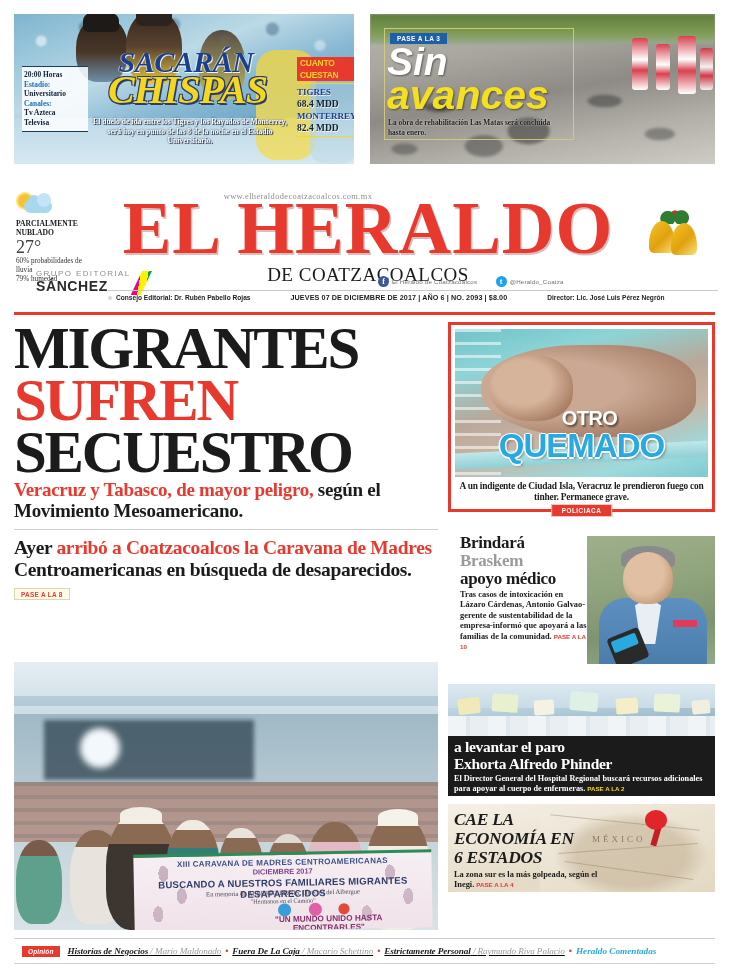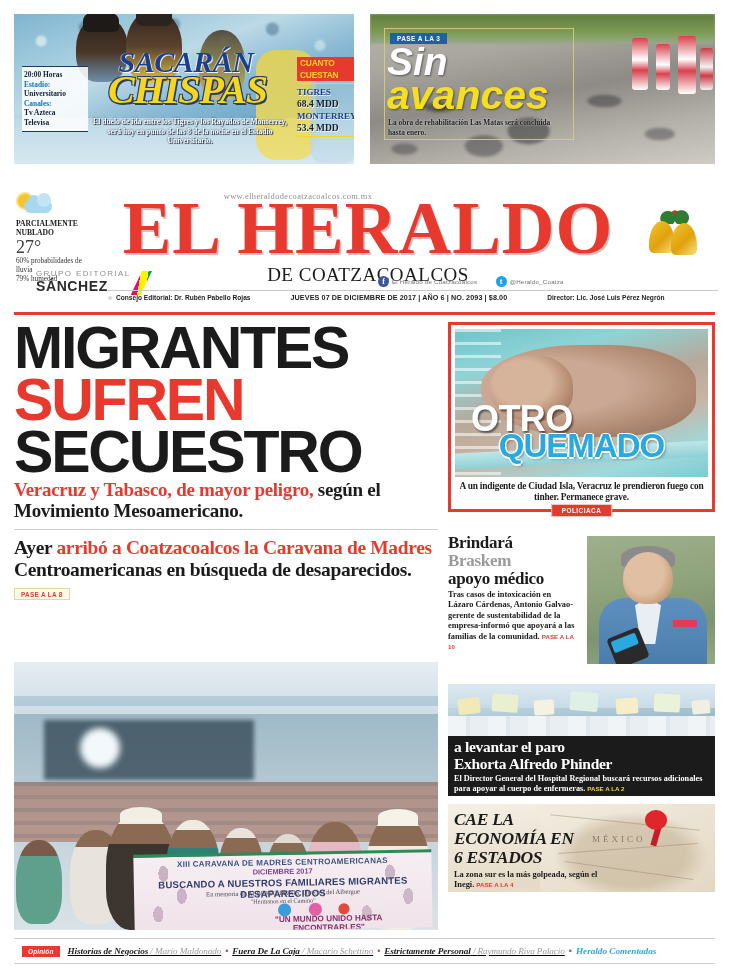--- a/index.html
+++ b/index.html
@@ -191,21 +191,21 @@
   .inforow .dot { width:4px; height:4px; border-radius:50%; background:#d9d9d9; margin-right:4px; }
   .inforow .a { font-size:6.6px; font-weight:bold; color:#1b1b1b; }
   .inforow .b { font-size:7.2px; font-weight:bold; color:#1b1b1b; margin-left:40px; letter-spacing:.1px; }
   .inforow .c { font-size:6.6px; font-weight:bold; color:#1b1b1b; margin-left:40px; }
 
   .redrule { position:absolute; left:14px; top:312px; width:701px; height:3px; background:#e8392e; }
 
   
   .main-left { position:absolute; left:14px; top:322px; width:424px; }
   .h1 {
-    font-family:Liberation Sans, sans-serif; font-weight:bold;
+    font-family:Liberation Serif, serif; font-weight:bold;
     font-size:59px; line-height:52px; letter-spacing:-2.2px; color:#1b1b1b;
   }
   .h1 .red { color:#e8392e; display:block; }
   .h1 .l3 { display:block; }
   .deck {
     margin-top:1px; font-family:"Liberation Serif", serif; font-weight:bold;
     font-size:19px; line-height:21px; letter-spacing:-.3px;
   }
   .deck .r { color:#e8392e; }
   .deck .k { color:#1b1b1b; }
@@ -306,22 +306,22 @@
     position:absolute; left:34px; top:26px; width:84px; height:66px;
     background:radial-gradient(ellipse at 40% 42%, #d6b49c 0 40%, #ab8166 75%, #7d5a45 100%);
     border-radius:50% 46% 42% 50%;
   }
   .qphoto .rail {
     position:absolute; left:0; bottom:14px; width:100%; height:16px;
     background:linear-gradient(180deg,#bfe7ea,#8fd0d6);
     transform:rotate(-3deg);
   }
   .q-otro {
-    position:absolute; left:0; top:76px; width:100%; text-align:left;
-    font-family:"Liberation Sans", sans-serif; font-weight:bold; font-size:36px; line-height:27px;
+    position:absolute; left:0; top:76px; width:100%; text-align:center;
+    font-family:"Liberation Sans", sans-serif; font-weight:bold; font-size:20px; line-height:27px;
     letter-spacing:-.6px; color:#ffffff;
     text-shadow:1.5px 1.5px 2px rgba(0,0,0,.5);
     padding-left:16px;
   }
   .q-quemado {
     position:absolute; left:0; top:100px; width:100%; text-align:center;
     font-family:"Liberation Sans", sans-serif; font-weight:bold; font-size:33px; line-height:33px;
     letter-spacing:-1px; color:#29a9e0;
     text-shadow:1.5px 0 0 #fff, -1.5px 0 0 #fff, 0 1.5px 0 #fff, 0 -1.5px 0 #fff, 2px 2px 3px rgba(0,0,0,.35);
   }
@@ -332,21 +332,21 @@
   }
   .q-tag {
     position:absolute; left:50%; transform:translateX(-50%); bottom:-8px;
     background:#e8392e; color:#fff; font-family:"Liberation Sans", sans-serif;
     font-weight:bold; font-size:6.4px; letter-spacing:.5px; padding:2px 10px;
     border:1px solid #f0c9c4;
   }
 
   
   .braskem { position:relative; margin-top:22px; width:267px; height:140px; }
-  .br-txt { position:absolute; left:0; top:0; width:130px; }
+  .br-txt { position:absolute; left:12px; top:0; width:130px; }
   .br-h { font-family:"Liberation Serif", serif; font-weight:bold; font-size:17px; line-height:18px; color:#1b1b1b; letter-spacing:-.3px; }
   .br-h .gray { color:#9a9a9a; }
   .br-body { margin-top:2px; font-family:"Liberation Serif", serif; font-weight:bold;
     font-size:8.4px; line-height:10.4px; color:#1b1b1b; }
   .br-body .pase-in { color:#e8392e; font-family:"Liberation Sans", sans-serif; font-size:6.2px; font-weight:bold; }
   .br-photo { position:absolute; right:0; top:2px; width:128px; height:128px; overflow:hidden;
     background:linear-gradient(170deg,#9fb08c 0%, #8fa37c 40%, #7e9470 70%, #93a885 100%); }
   .br-photo .man-head { position:absolute; left:36px; top:16px; width:50px; height:52px;
     background:radial-gradient(ellipse at 42% 40%, #e0bfa2 0 48%, #c39a79 78%, #9a7556 100%); border-radius:50% 50% 44% 44%; }
   .br-photo .man-hair { position:absolute; left:34px; top:10px; width:54px; height:22px; background:#8b8b8b; border-radius:50% 50% 18% 18%; }
@@ -445,21 +445,21 @@
       <div class="sp-title2">CHISPAS</div>
       <div class="sp-deck">El duelo de ida entre los Tigres y los Rayados de Monterrey, será hoy en punto de las 8 de la noche en el Estadio Universitario.</div>
 
       <div class="cuanto">
         <div class="ttl">CUANTO</div>
         <div class="ttl">CUESTAN</div>
         <div class="rule"></div>
         <div class="team">TIGRES</div>
         <div class="amt">68.4 MDD</div>
         <div class="team">MONTERREY</div>
-        <div class="amt">53.4 MDD</div>
+        <div class="amt">82.4 MDD</div>
         <div class="rule"></div>
       </div>
     </div>
 
     <div class="avancesbox">
       <div class="road"></div>
       <div class="trees"></div>
       <div class="barrel b1"></div>
       <div class="barrel b2"></div>
       <div class="barrel b3"></div>

